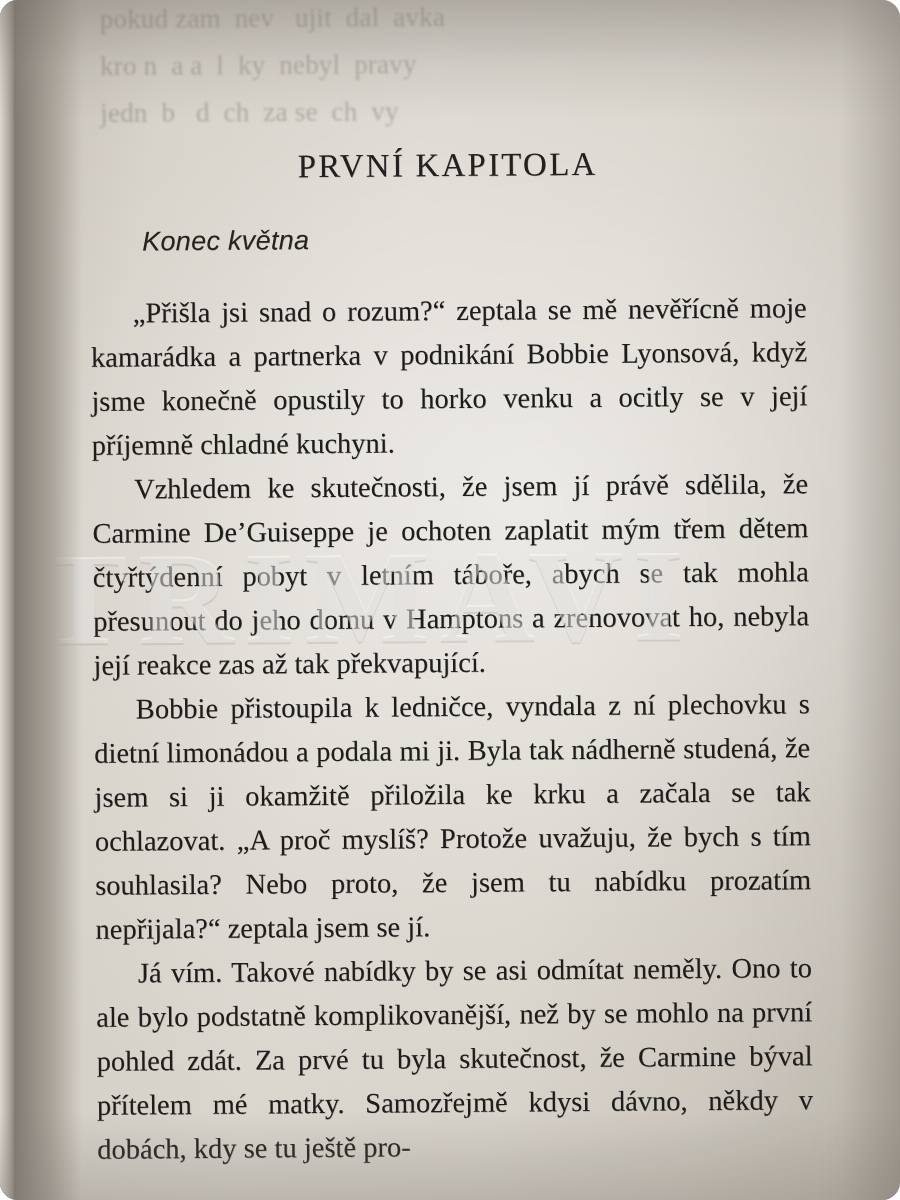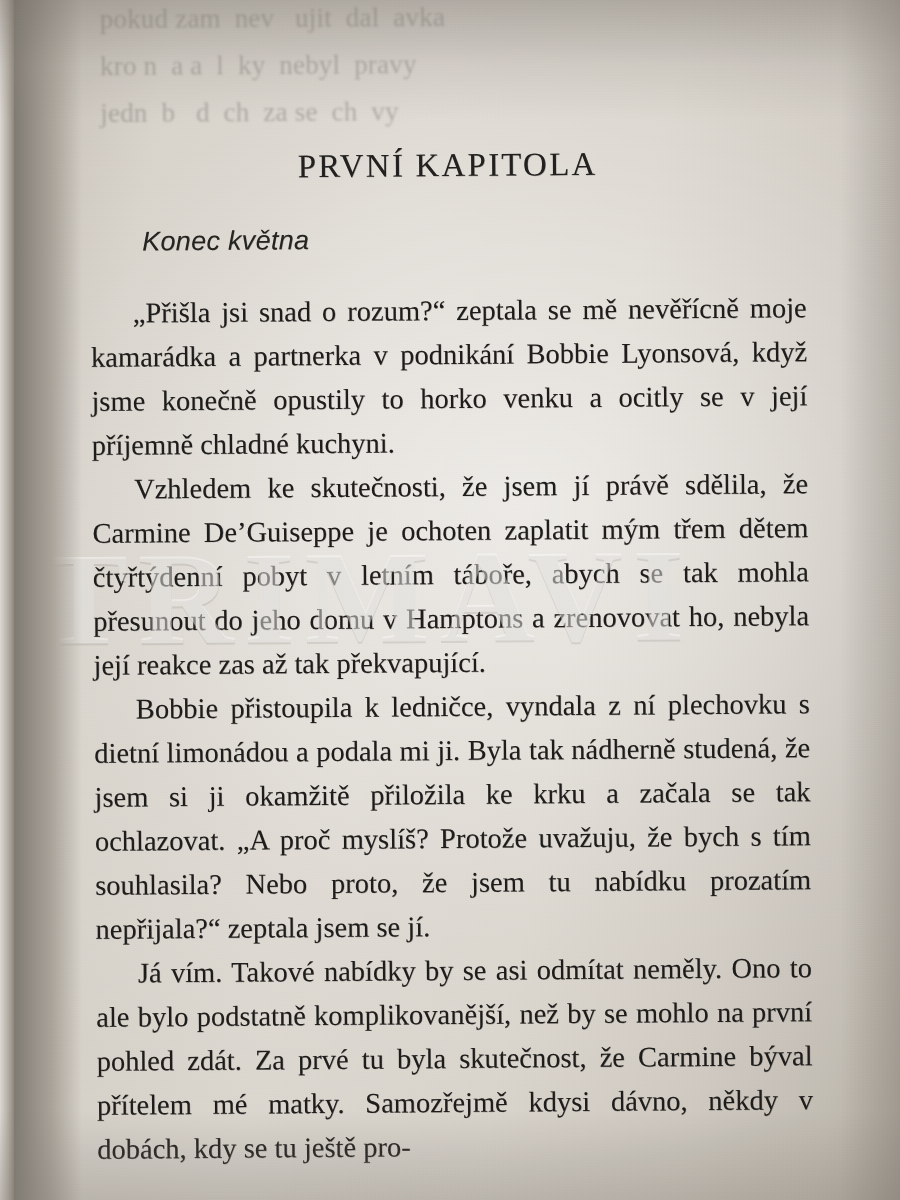--- a/index.html
+++ b/index.html
@@ -7,20 +7,21 @@
     padding: 0;
     background: #ffffff;
   }
   #page {
     position: relative;
     width: 900px;
     height: 1200px;
     overflow: hidden;
     background: #cfcac2;
     font-family: "Liberation Serif", serif;
+    border-radius: 18px;
   }
   
   .paper {
     position: absolute;
     inset: 0;
     background:
       radial-gradient(ellipse 120% 80% at 58% 42%, rgba(255,255,255,0.55) 0%, rgba(255,255,255,0.12) 45%, rgba(0,0,0,0.0) 70%),
       linear-gradient(100deg, #b9b2a8 0%, #c9c3ba 6%, #d6d1c8 16%, #dcd7cf 40%, #d9d4cb 62%, #cfc9c0 80%, #c3bdb3 92%, #b3aca2 100%);
   }
   

